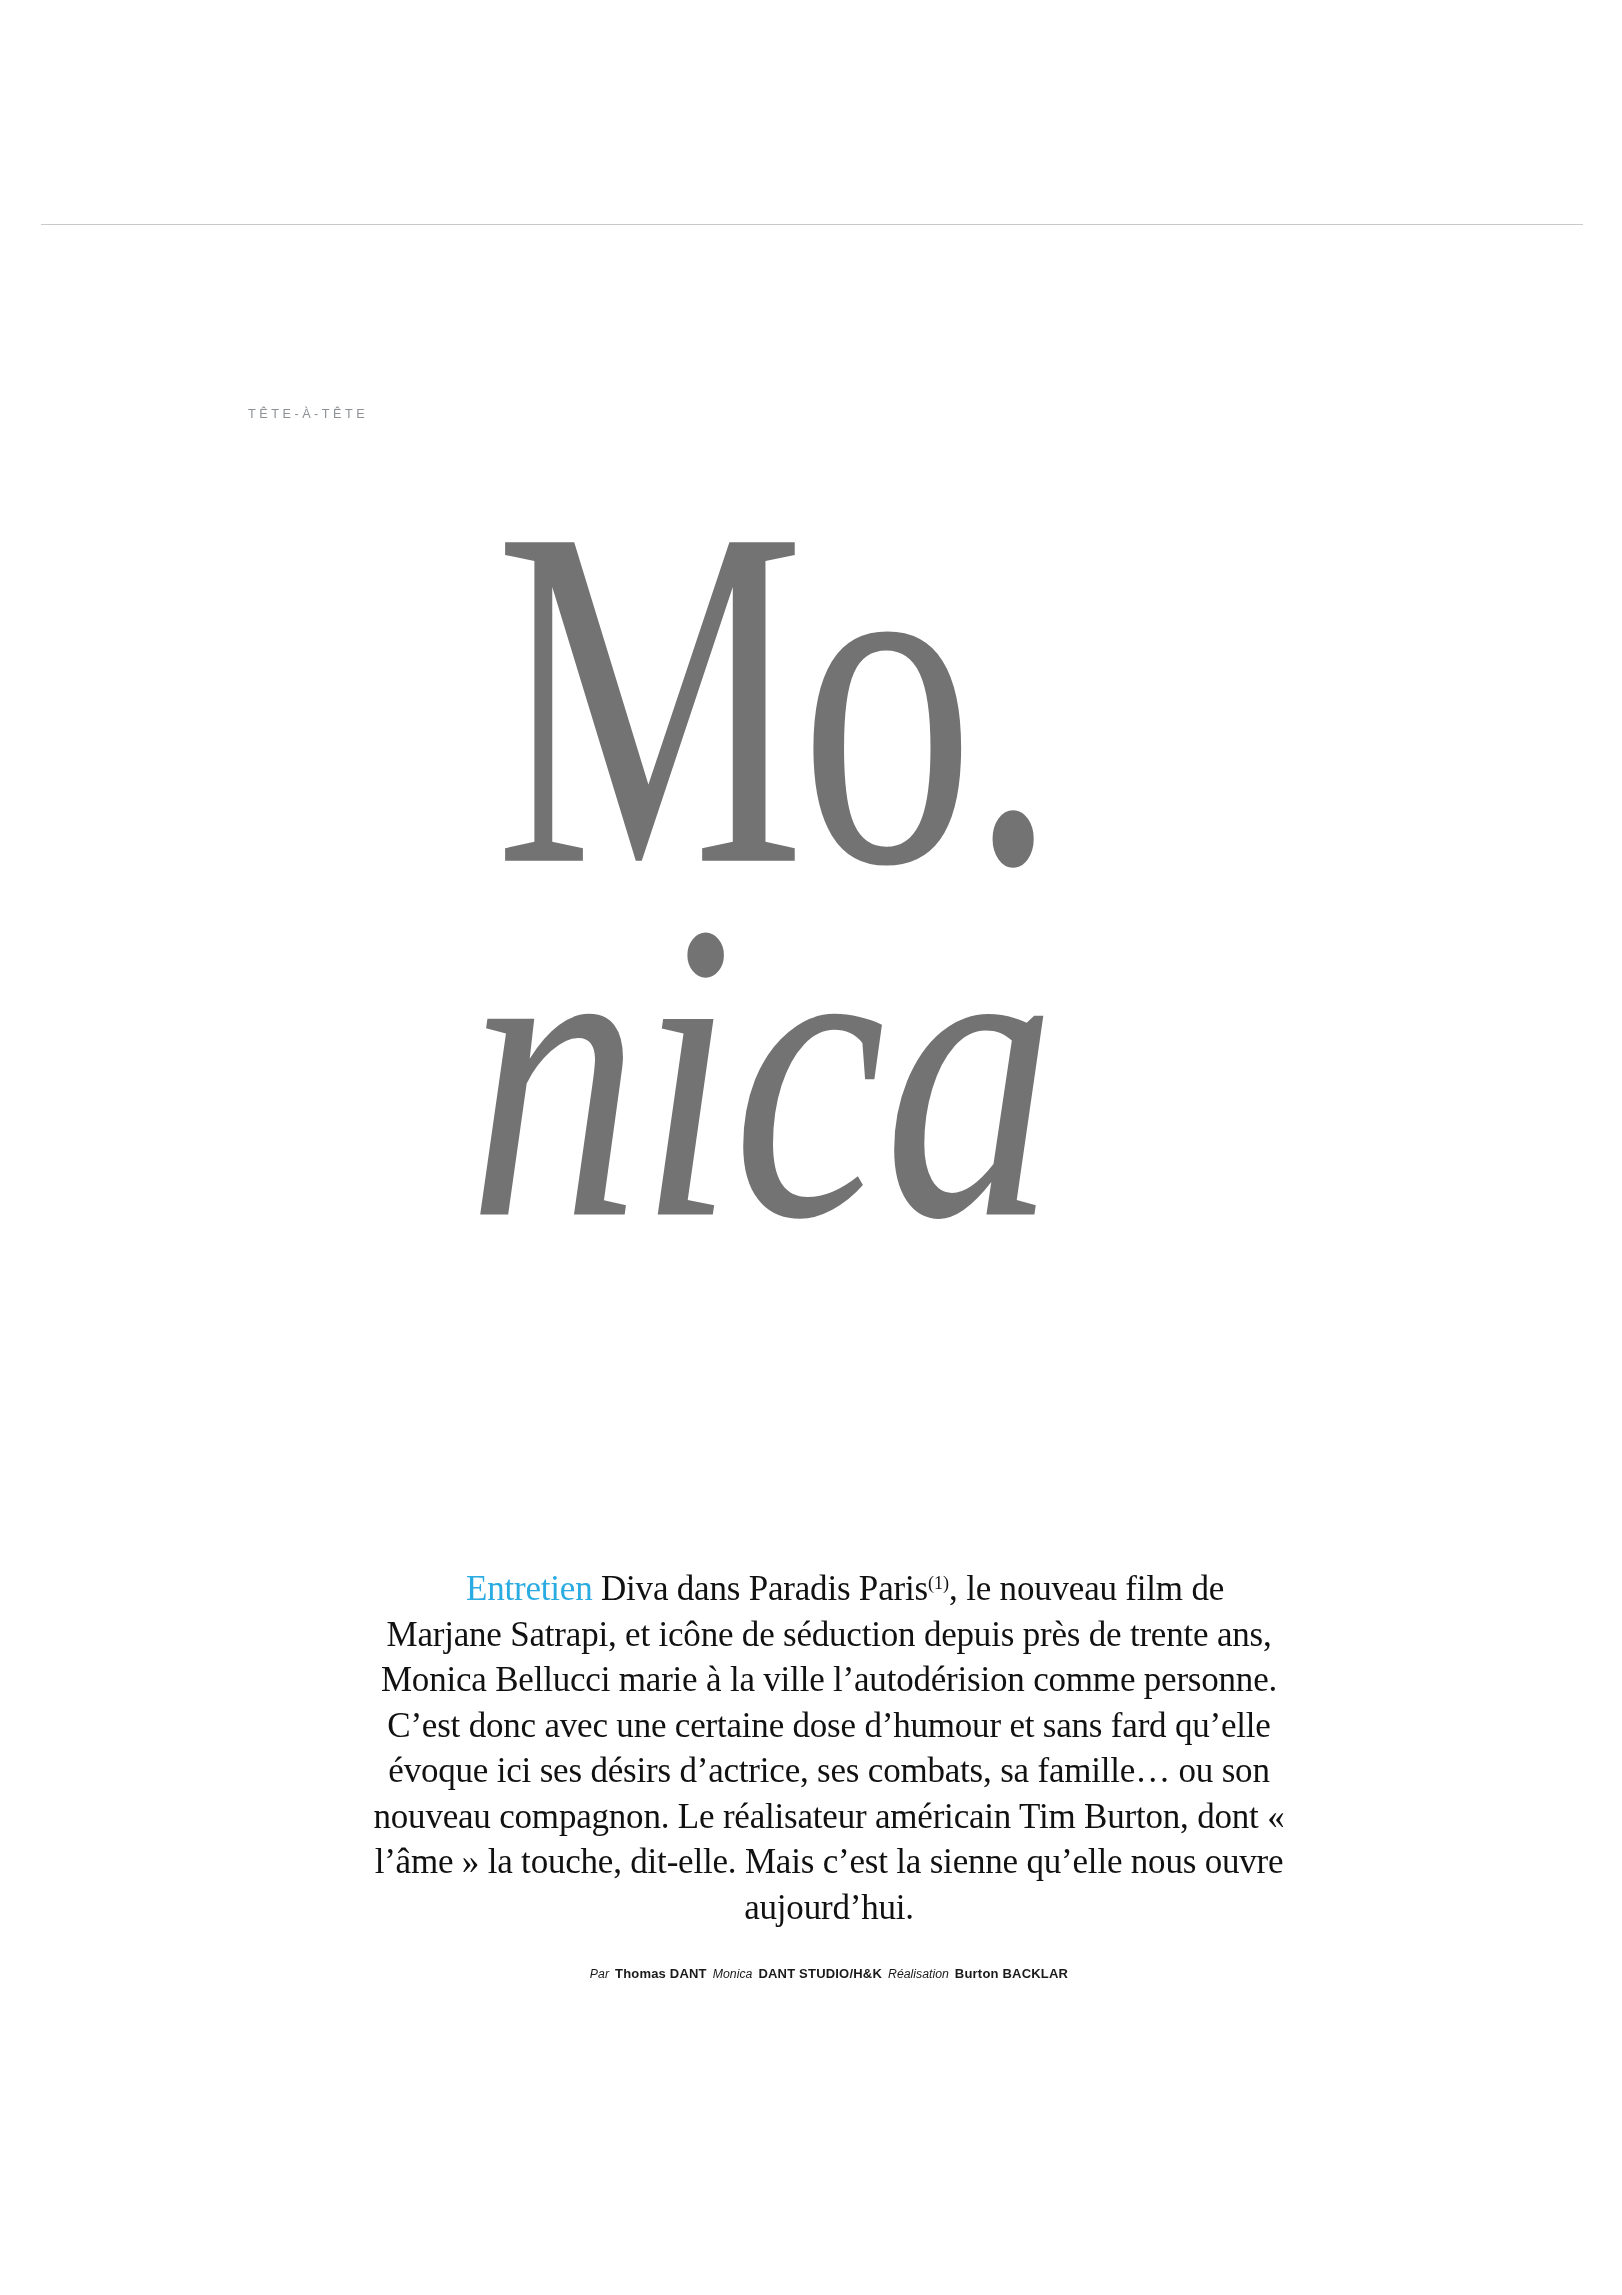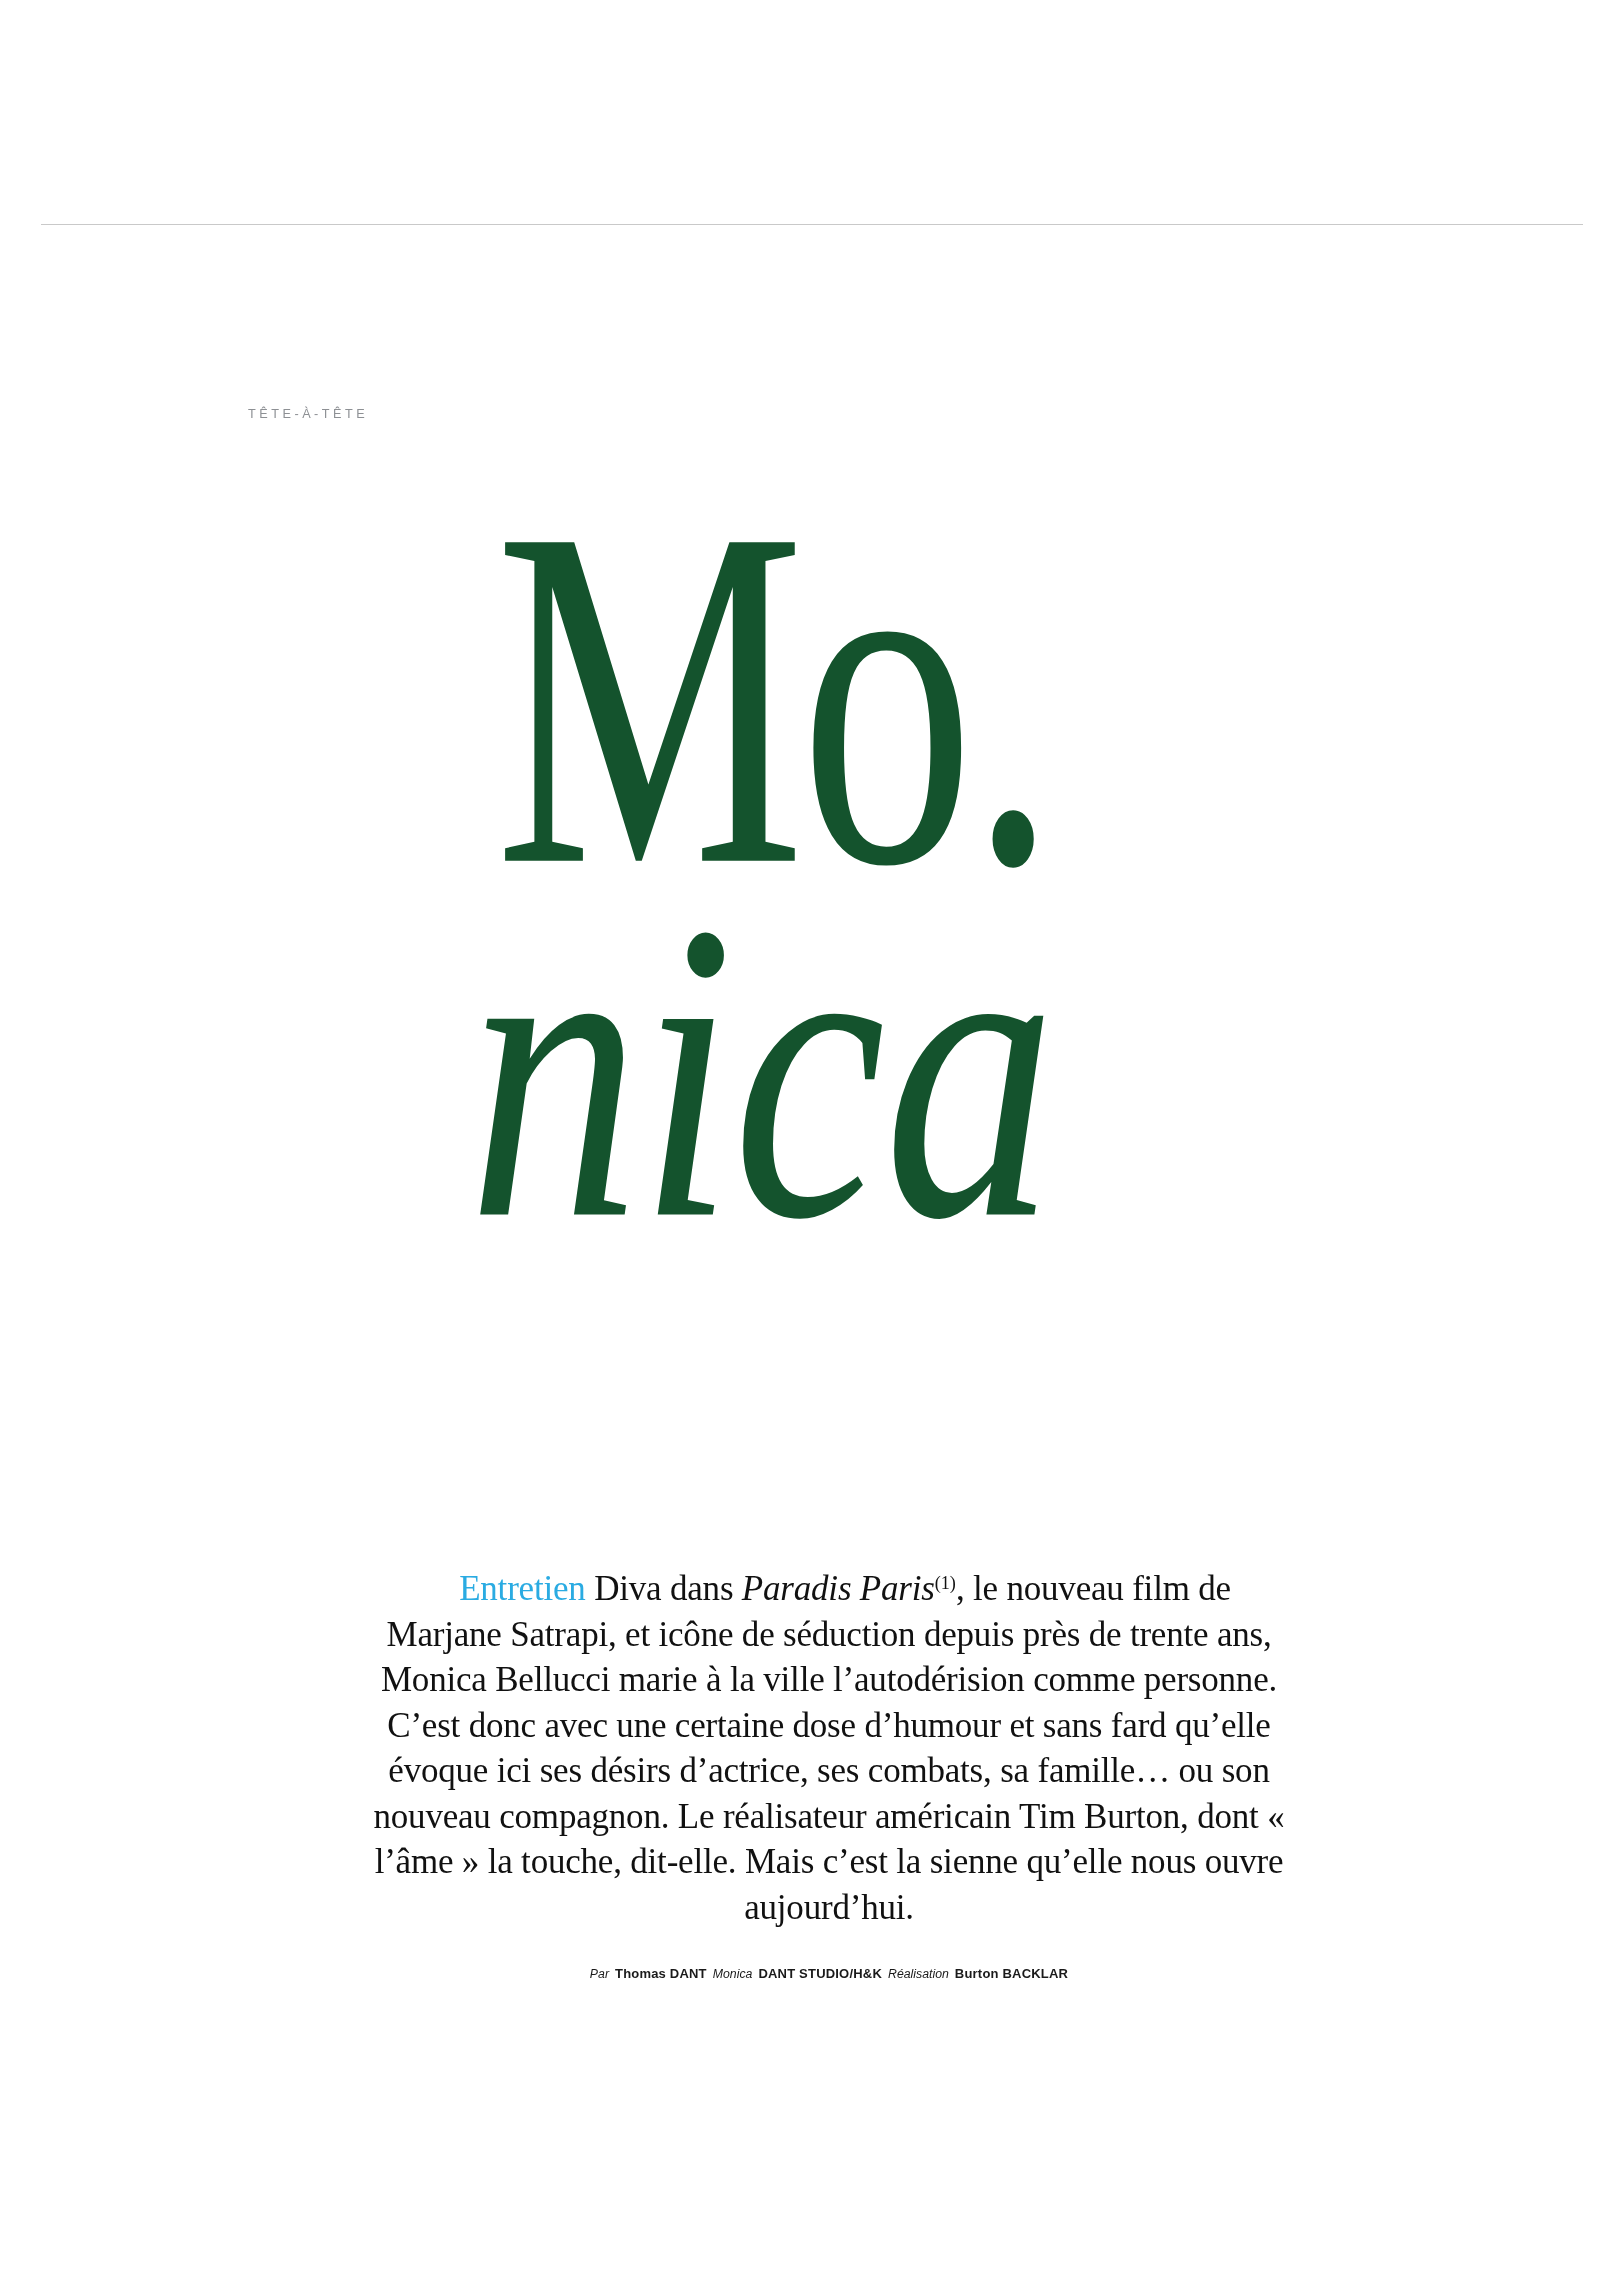--- a/index.html
+++ b/index.html
@@ -46,21 +46,21 @@
     white-space: nowrap;
   }
 
   
   .display-title {
     position: absolute;
     top: 499px;
     left: 0;
     width: 1530px;
     text-align: center;
-    color: #14532d;
+    color: #737373;
     line-height: 0.82;
   }
 
   .title-line {
     display: block;
     white-space: nowrap;
   }
 
   .title-line-1 {
     font-family: "Liberation Serif", serif;
@@ -98,21 +98,20 @@
     color: #111111;
     letter-spacing: -0.2px;
   }
 
   .standfirst .lead {
     color: #2aabe2;
     margin-left: 32px;
   }
 
   .standfirst .film-title {
-    font-style: italic;
     text-align: center;
   }
 
   .standfirst sup {
     font-size: 0.52em;
     vertical-align: 0.62em;
     letter-spacing: 0;
   }
 
   

